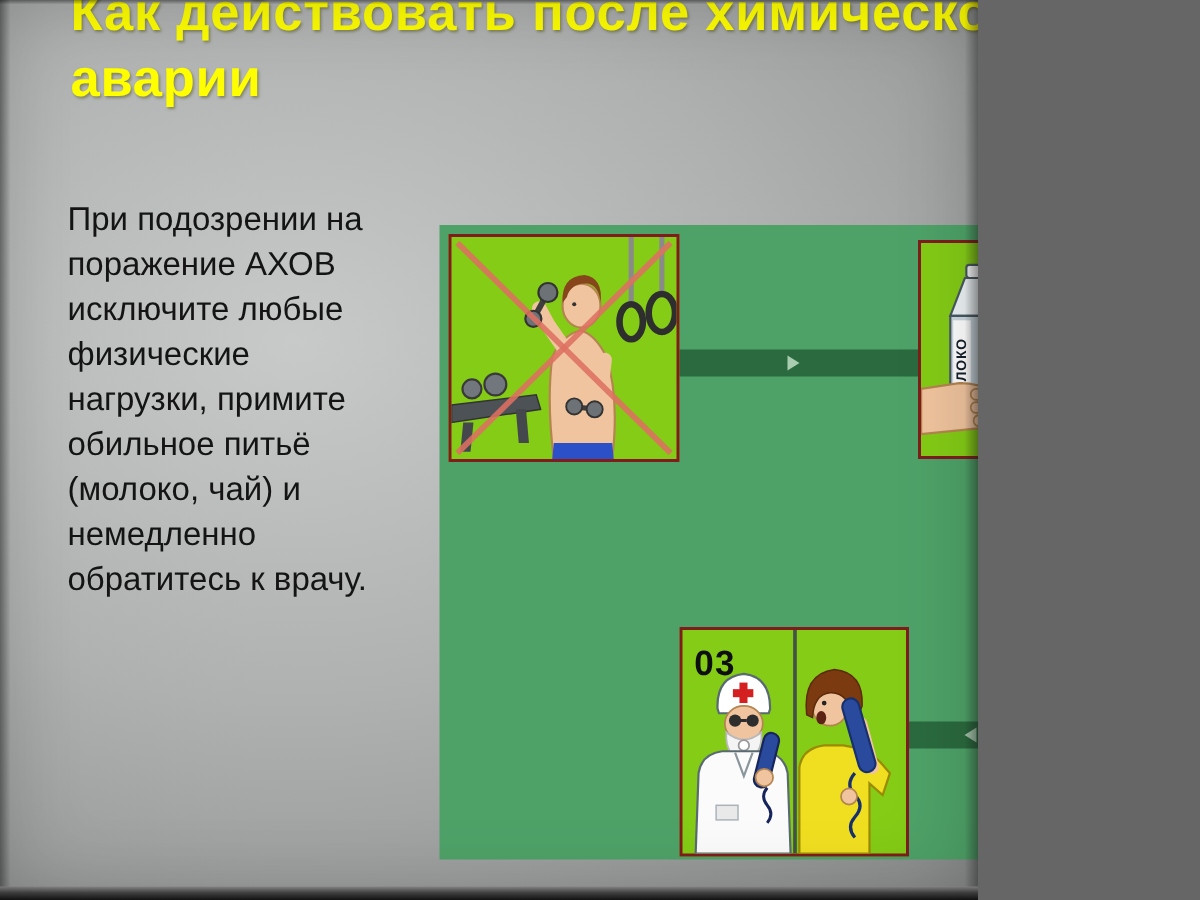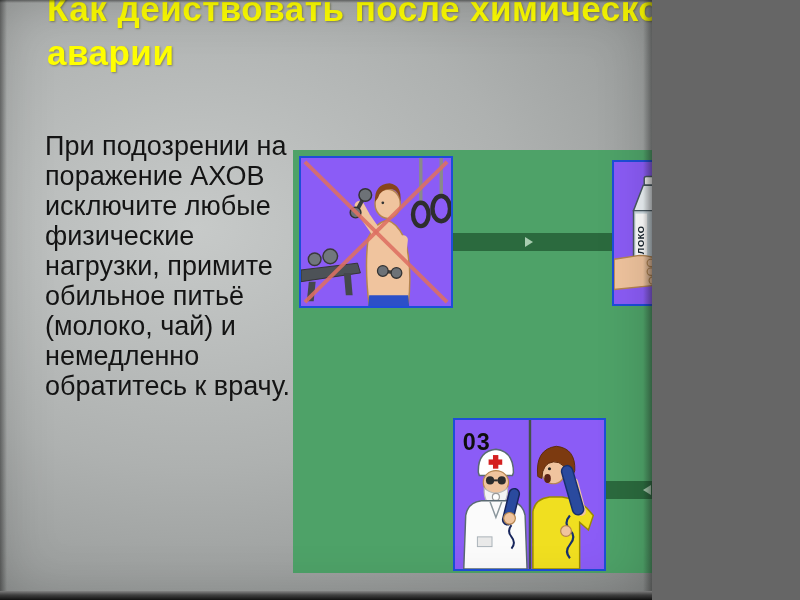--- a/index.html
+++ b/index.html
@@ -20,26 +20,26 @@
     background:linear-gradient(180deg,#8e8e8e 0%,#474747 45%,#141414 100%);}
 
   .title{
     position:absolute;left:47px;top:-13px;width:700px;margin:0;
     font-size:35px;line-height:44px;font-weight:bold;letter-spacing:.5px;
     color:var(--title-yellow,#ffff00);white-space:pre-line;
     text-shadow:1px 1px 2px rgba(70,70,0,.45);
   }
   .body-text{
     position:absolute;left:45px;top:131px;width:268px;margin:0;
-    font-size:27px;line-height:30px;color:#141414;white-space:pre-line;
+    font-size:22px;line-height:30px;color:#141414;white-space:pre-line;
   }
 
   .panel{position:absolute;left:293px;top:150px;width:475px;height:423px;
     background:var(--panel-green,#4ea268);}
-  .card{position:absolute;background:#8b5cf6;border:2px solid #1d4ed8;box-sizing:border-box;}
+  .card{position:absolute;background:#84cc16;border:2px solid #7f1d1d;box-sizing:border-box;}
   .card svg{display:block;width:100%;height:100%;}
   .card1{left:6px;top:6px;width:154px;height:152px;}
   .card2{left:319px;top:10px;width:152px;height:146px;}
   .card3{left:160px;top:268px;width:153px;height:153px;}
 
   .conn{position:absolute;background:var(--connector-green,#2b6a3e);}
   .conn-h1{left:158px;top:83px;width:163px;height:18px;}
   .conn-v {left:385px;top:155px;width:18px;height:194px;}
   .conn-h2{left:313px;top:331px;width:90px;height:18px;}
 

